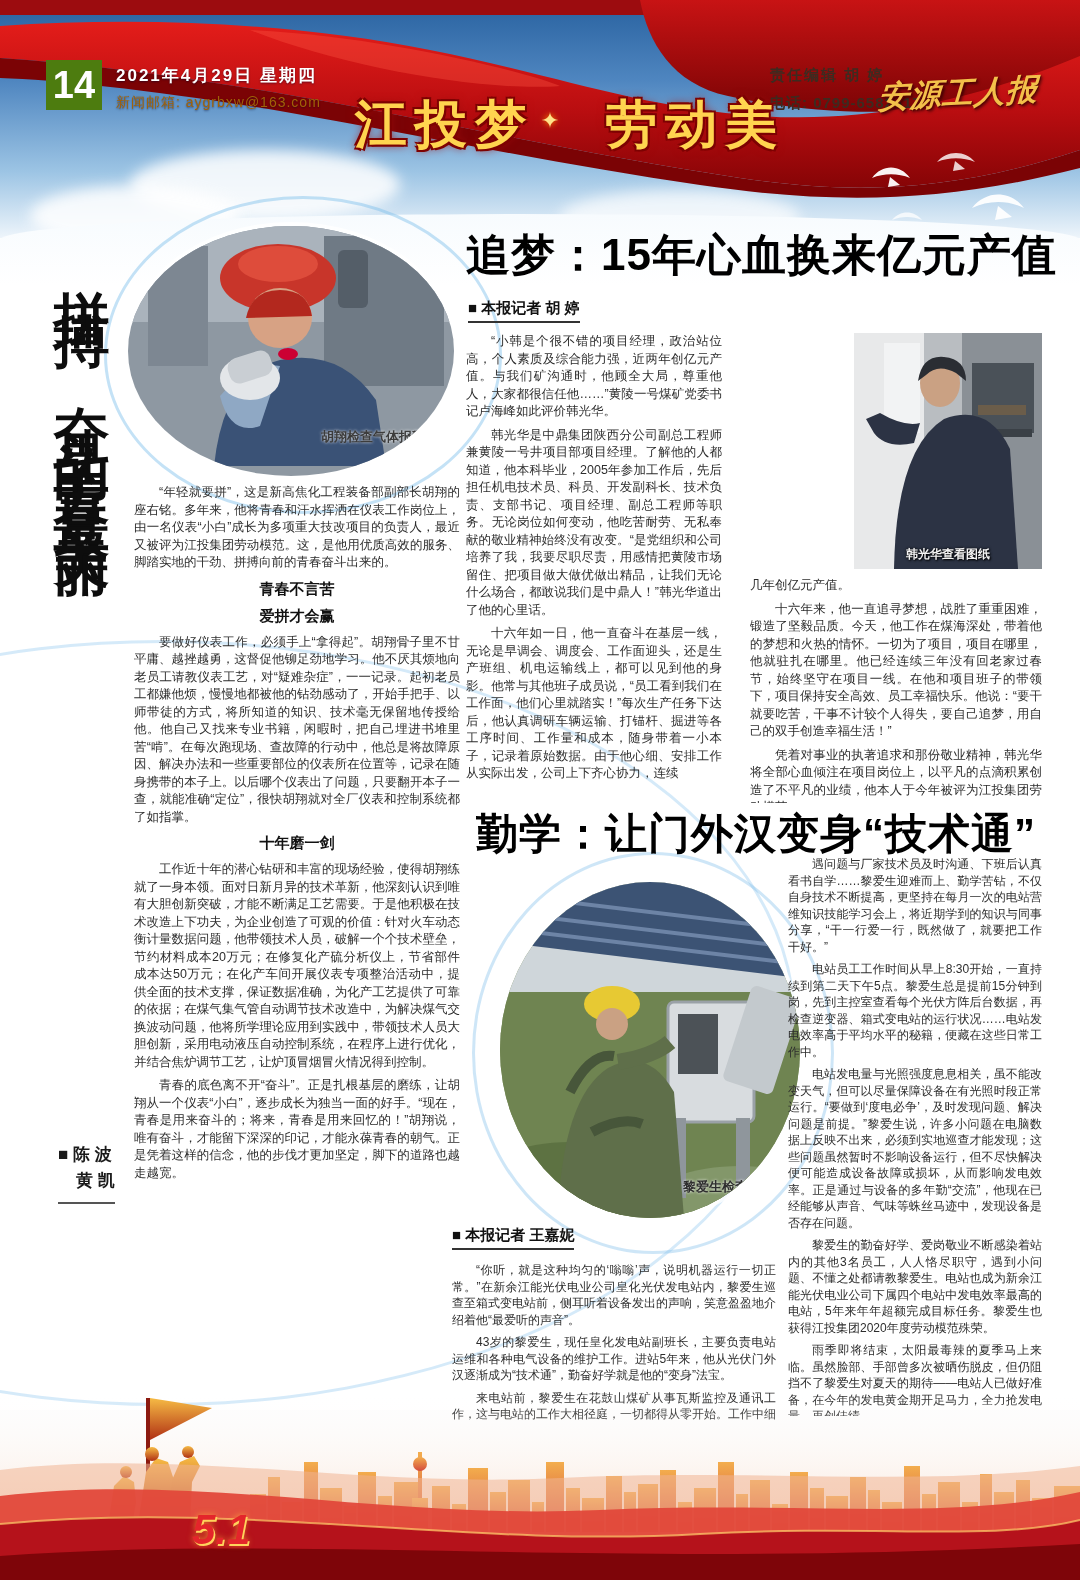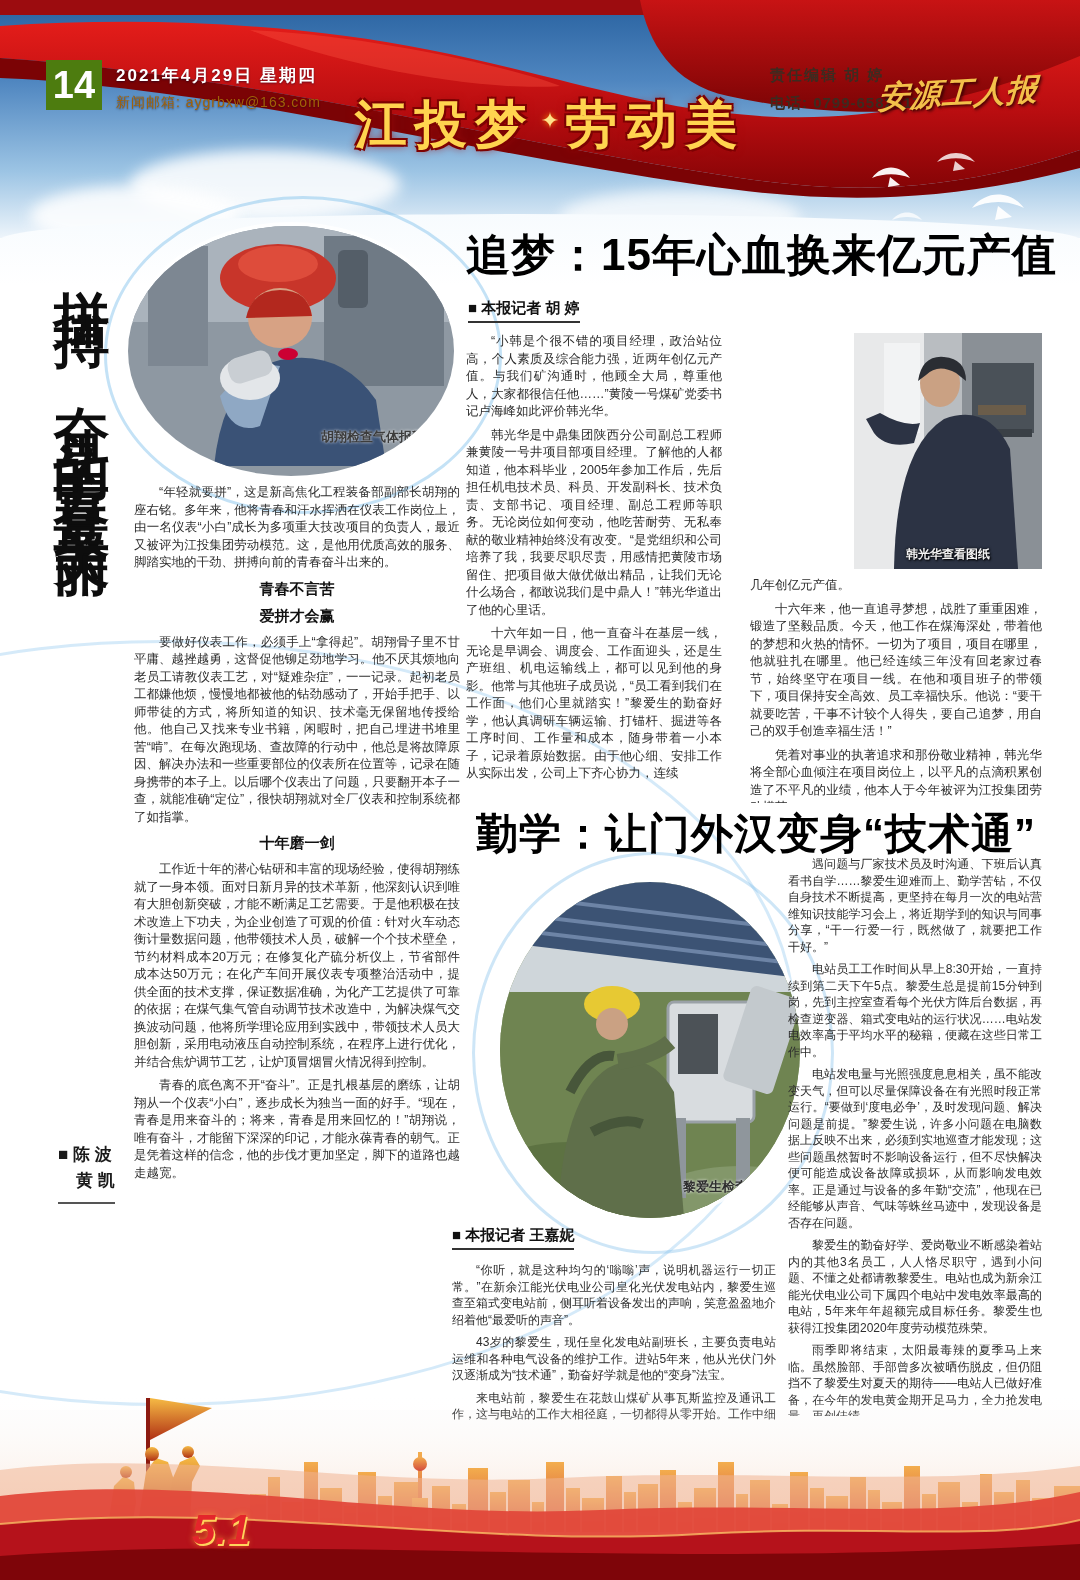--- a/index.html
+++ b/index.html
@@ -16,21 +16,21 @@
            font-size:38px;font-weight:900;text-align:center;line-height:50px;}
   #dateline{left:116px;top:64px;color:#fff;font-weight:700;font-size:17px;letter-spacing:2px;text-shadow:0 1px 2px rgba(0,0,40,.5);}
   #email{left:116px;top:94px;color:#a16207;font-size:14px;letter-spacing:1px;text-shadow:0 1px 2px rgba(0,0,40,.5);}
   #editor{left:770px;top:66px;color:#3d2b20;font-size:15px;font-weight:700;letter-spacing:2px;}
   #phone{left:770px;top:94px;color:#3d2b20;font-size:15px;font-weight:700;letter-spacing:1px;}
   #masthead{left:878px;top:72px;width:190px;color:#f3c04a;font-size:31px;font-weight:900;
             font-style:italic;letter-spacing:1px;transform:rotate(-3deg) skewX(-6deg);
             text-shadow:1px 1px 0 #5e0404,2px 2px 3px rgba(0,0,0,.6);white-space:nowrap;}
   #banner{left:300px;top:90px;width:500px;text-align:center;white-space:nowrap;}
   #banner .bt{font-size:52px;font-weight:900;color:#ffd44f;letter-spacing:8px;
-       text-shadow:2px 2px 0 #7d0202,-2px -2px 0 #7d0202,2px -2px 0 #7d0202,-2px 2px 0 #7d0202,0 0 10px #a30b0b;}
+       text-shadow:2px 2px 0 #7d0202,-2px -2px 0 #7d0202,2px -2px 0 #7d0202,-2px 2px 0 #7d0202,0 0 10px #a30b0b;margin-left:40px;}
   #banner .star{font-size:22px;color:#ffe28a;vertical-align:14px;text-shadow:0 0 6px #ff8a00;padding:0 6px;}
 
   
   .arc{border:3px solid rgba(125,190,235,.45);border-radius:50%;pointer-events:none;}
 
   
   #vtitle{left:50px;top:246px;height:880px;writing-mode:vertical-rl;text-orientation:upright;
           font-size:56px;font-weight:900;letter-spacing:20px;color:#0d0d0d;line-height:64px;}
   #vbyline{left:58px;top:1142px;font-size:17px;font-weight:700;color:#1a1a1a;line-height:26px;
            border-bottom:2px solid #555;padding-bottom:8px;}
@@ -161,21 +161,21 @@
     <p>青春的底色离不开“奋斗”。正是扎根基层的磨练，让胡翔从一个仪表“小白”，逐步成长为独当一面的好手。“现在，青春是用来奋斗的；将来，青春是用来回忆的！”胡翔说，唯有奋斗，才能留下深深的印记，才能永葆青春的朝气。正是凭着这样的信念，他的步伐才更加坚定，脚下的道路也越走越宽。</p>
   </div>
 
   <div id="a1" class="abs">
     <h1 class="headline">追梦：15年心血换来亿元产值</h1>
     <span class="byline">■ 本报记者 胡  婷</span>
     <div id="a1cols">
       <div id="a1colA" class="body">
         <p>“小韩是个很不错的项目经理，政治站位高，个人素质及综合能力强，近两年创亿元产值。与我们矿沟通时，他顾全大局，尊重他人，大家都很信任他……”黄陵一号煤矿党委书记卢海峰如此评价韩光华。</p>
         <p>韩光华是中鼎集团陕西分公司副总工程师兼黄陵一号井项目部项目经理。了解他的人都知道，他本科毕业，2005年参加工作后，先后担任机电技术员、科员、开发副科长、技术负责、支部书记、项目经理、副总工程师等职务。无论岗位如何变动，他吃苦耐劳、无私奉献的敬业精神始终没有改变。“是党组织和公司培养了我，我要尽职尽责，用感情把黄陵市场留住、把项目做大做优做出精品，让我们无论什么场合，都敢说我们是中鼎人！”韩光华道出了他的心里话。</p>
-        <p>十六年如一日，他一直奋斗在基层一线，无论是早调会、调度会、工作面迎头，还是生产班组、机电运输线上，都可以见到他的身影。他常与其他班子成员说，“员工看到我们在工作面，他们心里就踏实！”黎爱生的勤奋好学，他认真调研车辆运输、打锚杆、掘进等各工序时间、工作量和成本，随身带着一小本子，记录着原始数据。由于他心细、安排工作从实际出发，公司上下齐心协力，连续</p>
+        <p>十六年如一日，他一直奋斗在基层一线，无论是早调会、调度会、工作面迎头，还是生产班组、机电运输线上，都可以见到他的身影。他常与其他班子成员说，“员工看到我们在工作面，他们心里就踏实！”每次生产任务下达后，他认真调研车辆运输、打锚杆、掘进等各工序时间、工作量和成本，随身带着一小本子，记录着原始数据。由于他心细、安排工作从实际出发，公司上下齐心协力，连续</p>
       </div>
       <div id="a1colB" class="body">
         <div id="photo3" class="photo">
           <svg width="188" height="236" viewBox="0 0 188 236">
             <rect width="188" height="236" fill="#b9bdc1"></rect>
             <rect x="0" y="0" width="70" height="236" fill="#e8e9ea"></rect>
             <rect x="108" y="0" width="80" height="236" fill="#8a9096"></rect>
             <rect x="118" y="30" width="62" height="70" fill="#4a5158"></rect>
             <rect x="122" y="96" width="56" height="8" fill="#3a4046"></rect>
             <rect x="124" y="72" width="48" height="10" fill="#6b5d4a"></rect>

